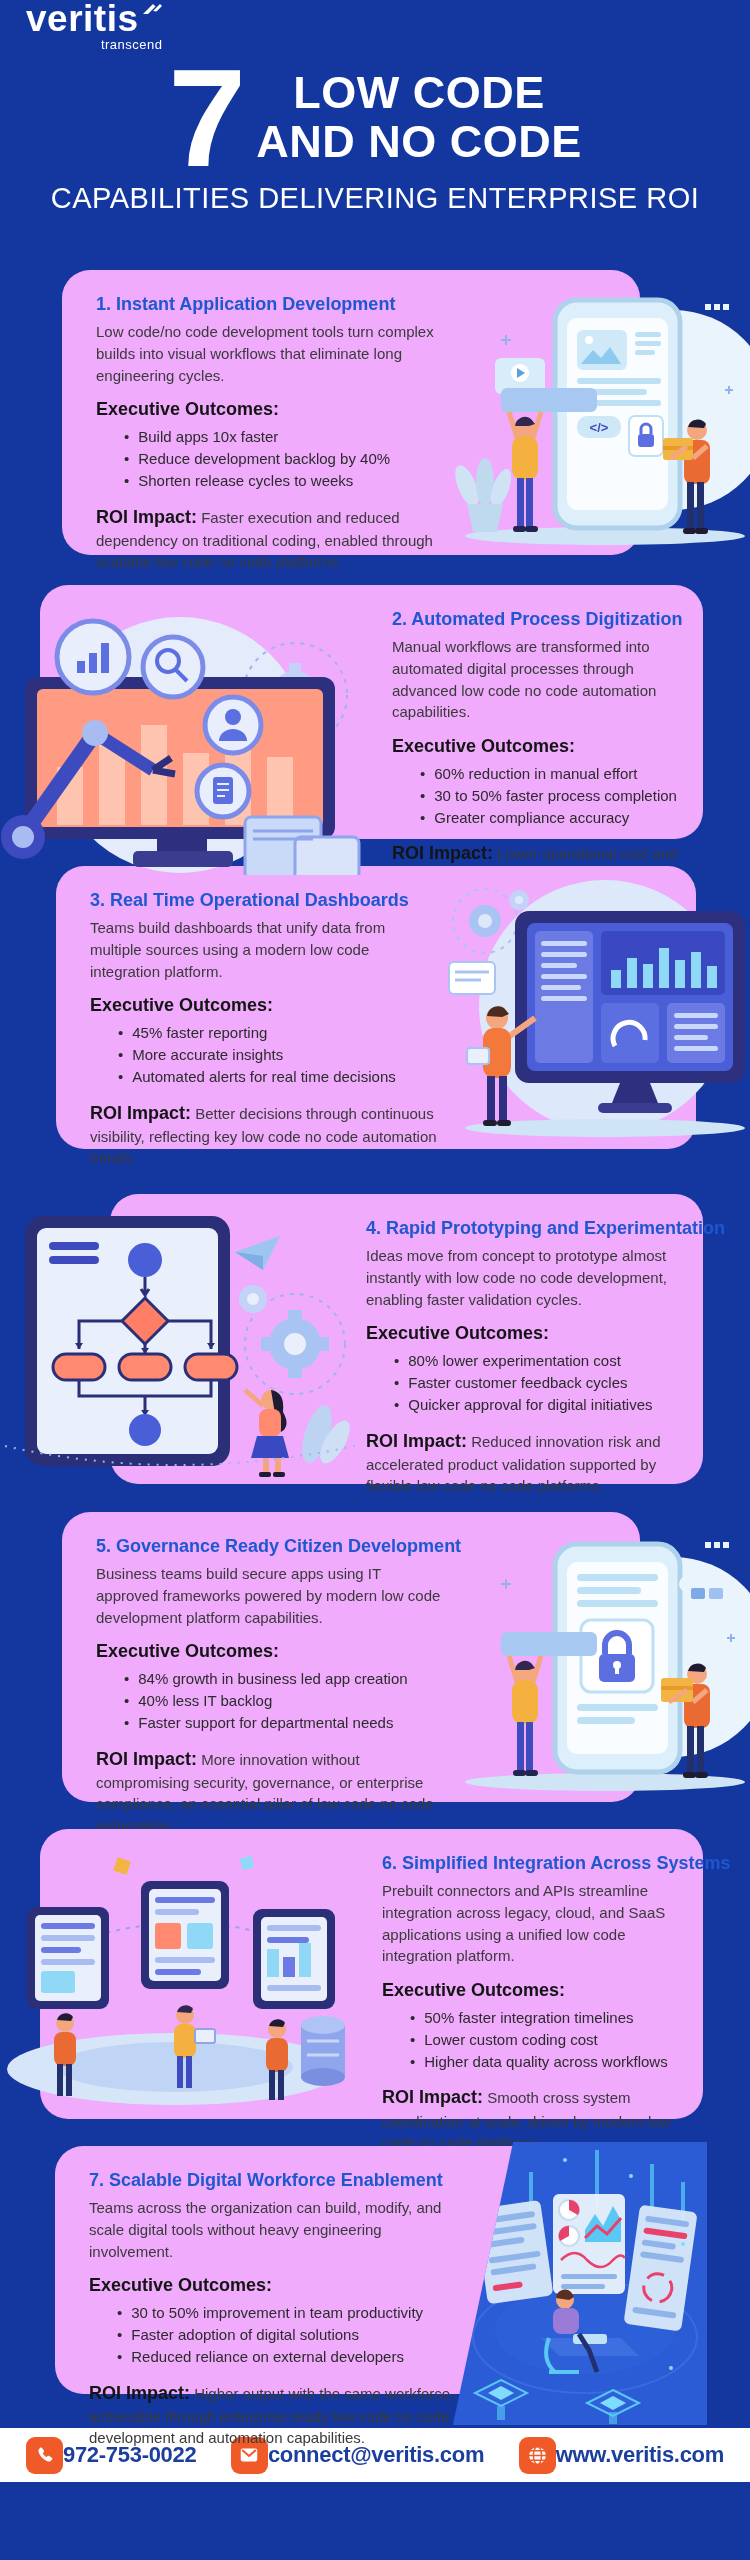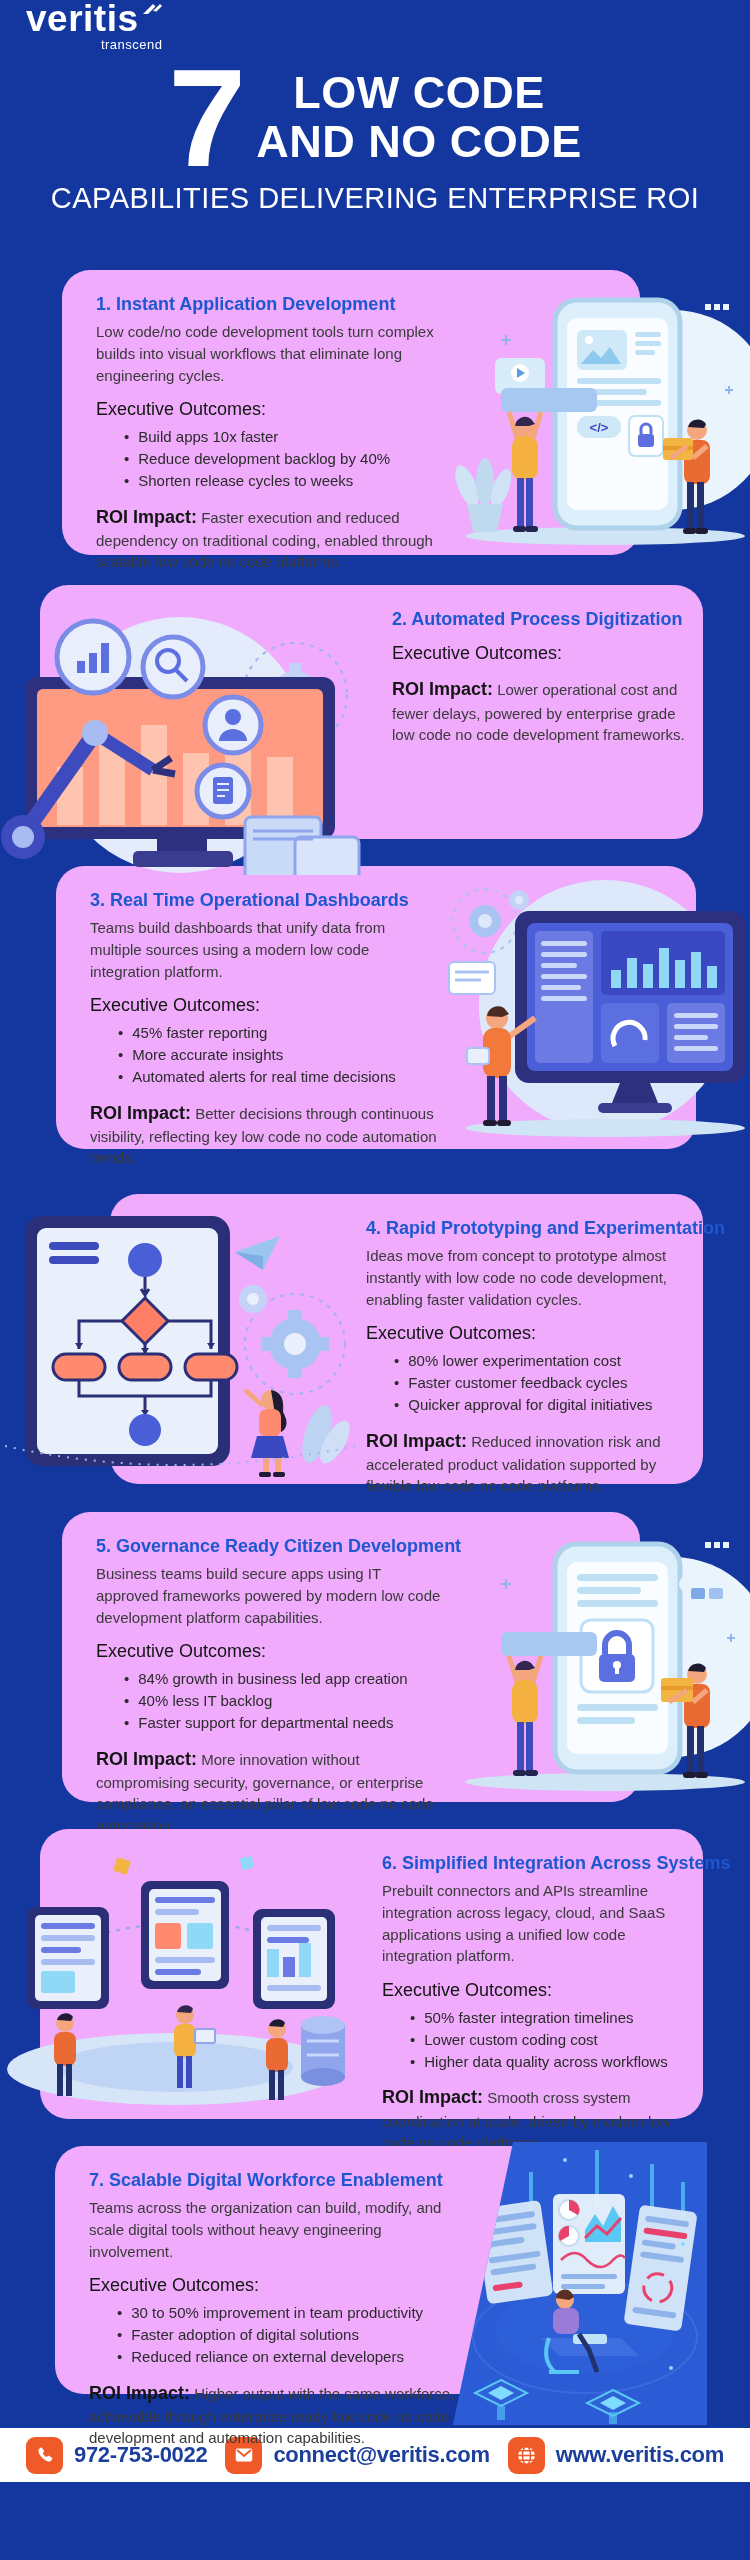--- a/index.html
+++ b/index.html
@@ -37,36 +37,36 @@
   .c6{left:40px;width:663px}
   .c7{left:55px;width:585px}
   .txt{position:absolute;top:24px;z-index:3}
   .txt-l{left:34px;width:350px}
   .c7 .txt-l{width:372px}
   .txt-r2{left:352px;width:300px}
   .txt-r4{left:256px;width:330px}
   .txt-r6{left:342px;width:312px}
   h2{margin:0;font-size:18px;font-weight:800;color:#1E57D0;white-space:nowrap}
   .desc{margin:6px 0 0 0;font-size:15px;line-height:1.45;color:#3A3A3A}
-  h3{margin:13px 0 0 0;font-size:18px;font-weight:400;color:#141414}
+  h3{margin:13px 0 0 0;font-size:18px;font-weight:700;color:#141414}
   ul{margin:6px 0 0 28px;padding:0;list-style:none}
   li{font-size:15px;line-height:1.45;color:#2B2B2B}
   li::before{content:"•";margin-right:9px}
   .roi{margin:13px 0 0 0;font-size:15px;line-height:1.42;color:#3A3A3A}
   .roi strong{font-size:18px;font-weight:800;color:#141414}
   .illu{position:absolute;top:0;z-index:2}
   .ir{left:405px}
   .il{left:-5px}
   .panel7{position:absolute;left:445px;top:-4px;width:262px;height:283px;background:#2B5CD6;
           clip-path:polygon(26% 0,100% 0,100% 100%,3% 100%);z-index:2;overflow:hidden}
 
   
   .footer-gap{height:34px}
   .footer{height:54px;background:#fff;display:flex;align-items:center;justify-content:space-between;padding:0 26px 0 26px}
-  .f-item{display:flex;align-items:center;gap:11px}
+  .f-item{display:flex;align-items:center;}
   .f-icon{width:37px;height:37px;border-radius:9px;background:#F05A28;display:flex;align-items:center;justify-content:center;flex:0 0 auto}
   .f-text{font-size:22px;font-weight:bold;color:#1C3F9D;letter-spacing:-.3px}
 </style>
 </head>
 <body>
 
 <div class="page">
 
   <div class="header">
     <div class="logo">
@@ -175,21 +175,27 @@
           <rect x="330" y="206" width="6" height="6"></rect>
       </g>
       <path d="M96 70 h10 M101 65 v10 M320 120 h8 M324 116 v8" stroke="#8FB4EA" stroke-width="2"></path>
     </svg>
   </div>
 
   <div class="band s2">
     <div class="card c2">
       <div class="txt txt-r2">
         <h2>2. Automated Process Digitization</h2>
+        <p class="desc">Manual workflows are transformed into automated digital processes through advanced low code no code automation capabilities.</p>
         <h3>Executive Outcomes:</h3>
+        <ul>
+          <li>60% reduction in manual effort</li>
+          <li>30 to 50% faster process completion</li>
+          <li>Greater compliance accuracy</li>
+        </ul>
         <p class="roi"><strong>ROI Impact:</strong> <span>Lower operational cost and fewer delays, powered by enterprise grade low code no code development frameworks.</span></p>
       </div>
     </div>
     <svg class="illu il" width="370" height="290" viewBox="0 0 370 290">
       <circle cx="185" cy="160" r="128" fill="#E4EBFA"></circle>
       <circle cx="300" cy="110" r="52" fill="none" stroke="#9FB4EF" stroke-width="2" stroke-dasharray="4 6"></circle>
       <g>
         <circle cx="300" cy="110" r="24" fill="#C3D3F7"></circle>
         <circle cx="300" cy="110" r="10" fill="#E4EBFA"></circle>
         <rect x="294" y="78" width="12" height="12" fill="#C3D3F7"></rect>

